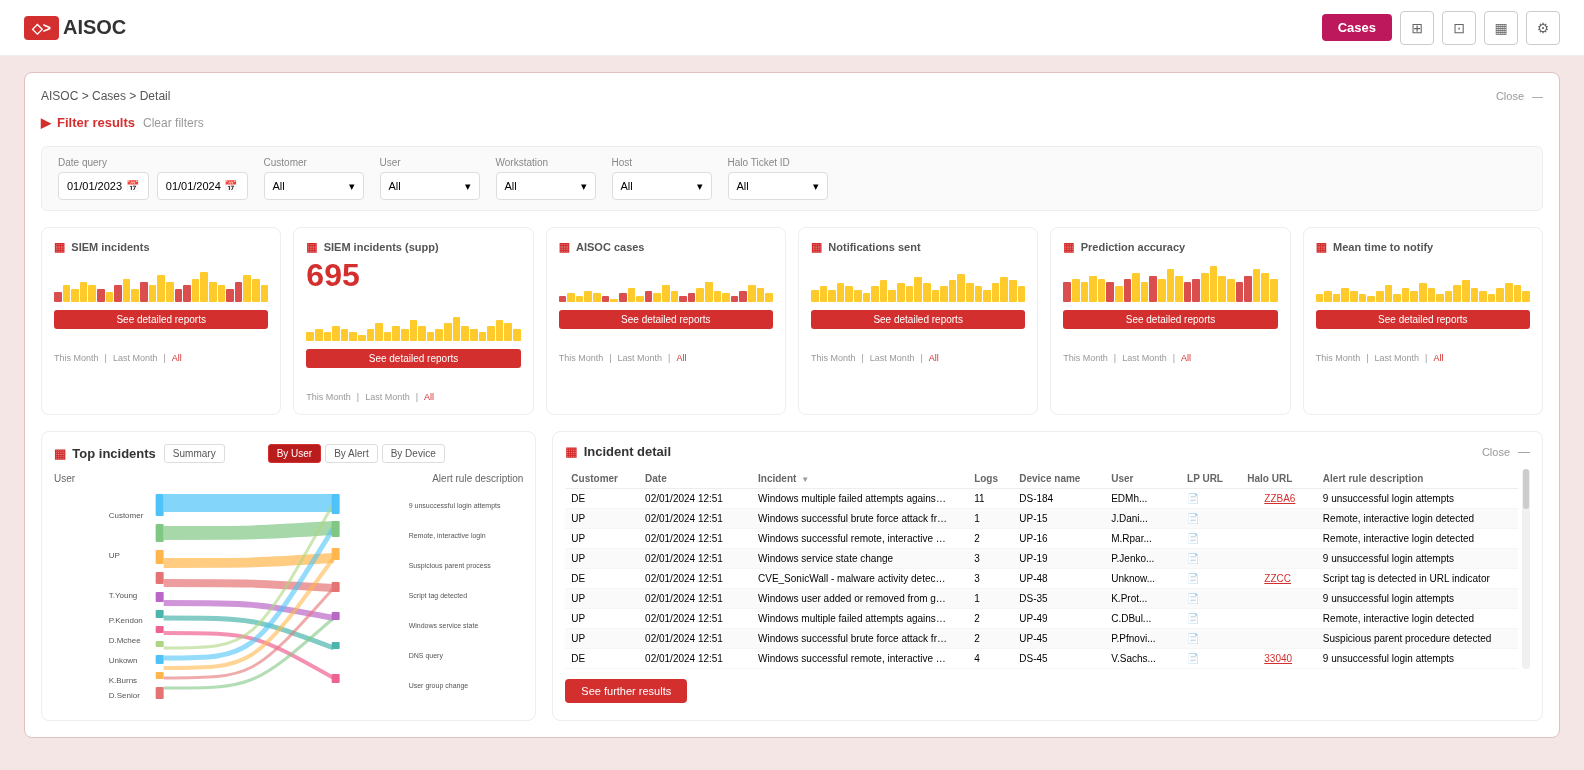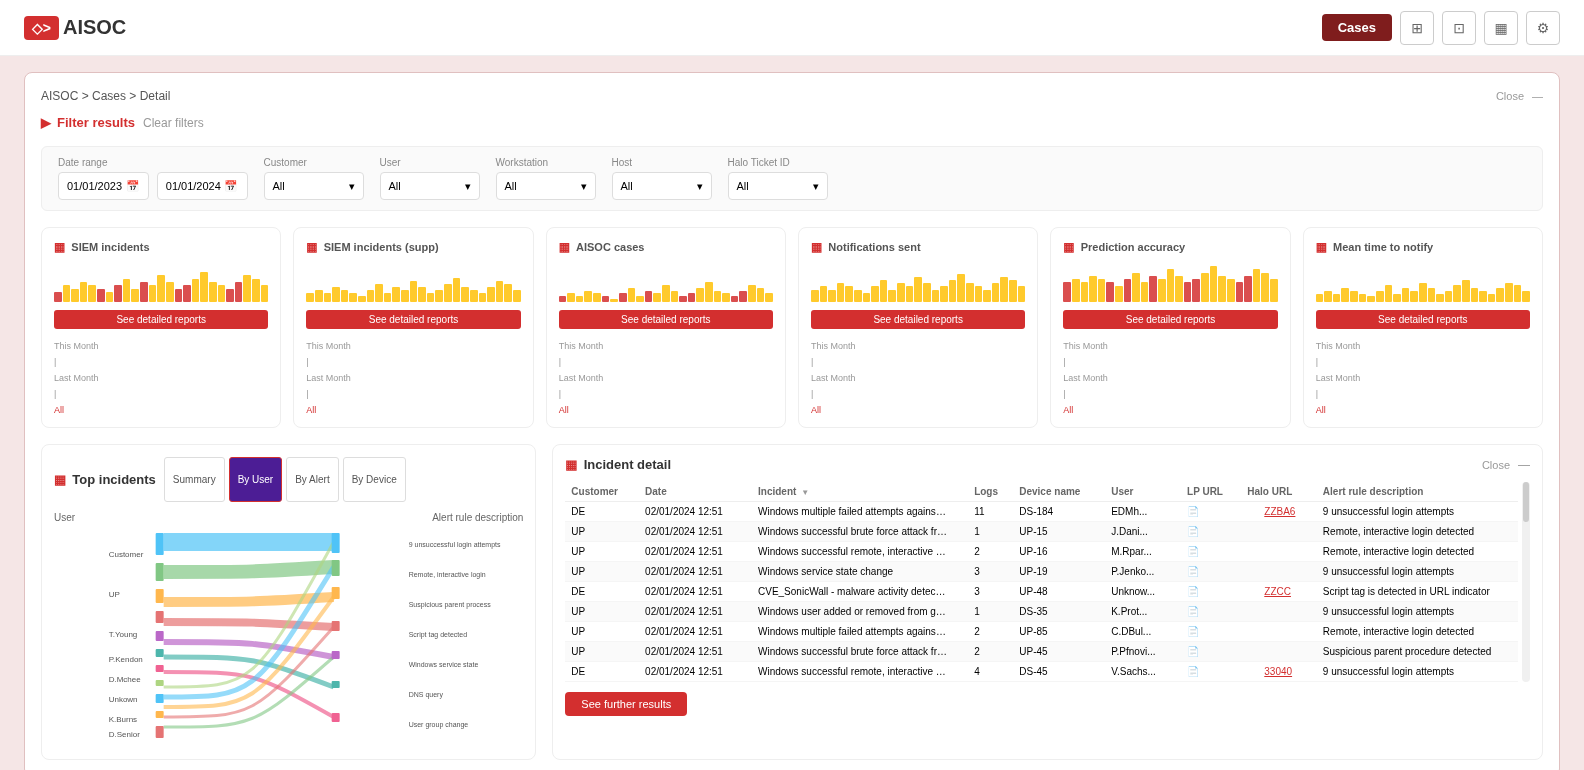--- a/index.html
+++ b/index.html
@@ -37,21 +37,21 @@
       font-size: 20px;
       font-weight: bold;
       color: #333;
     }
     .nav-icons {
       display: flex;
       align-items: center;
       gap: 8px;
     }
     .nav-btn {
-      background: #7f1d1d;
+      background: #be185d;
       color: white;
       border: none;
       padding: 6px 16px;
       border-radius: 4px;
       font-weight: bold;
       cursor: pointer;
       display: flex;
       align-items: center;
       gap: 6px;
       font-size: 13px;
@@ -242,22 +242,21 @@
       font-size: 10px;
       cursor: pointer;
       text-align: center;
       width: 100%;
     }
     .metric-footer {
       display: flex;
       gap: 6px;
       font-size: 9px;
       color: #999;
-      margin-top: 8px;
-      flex-direction: column;
+      margin-top: 20px;
     }
     .metric-footer a { color: #d32f2f; text-decoration: none; }
 
     
     .bottom-section {
       display: grid;
       grid-template-columns: 1fr 2fr;
       gap: 16px;
     }
 
@@ -280,32 +279,33 @@
       color: #333;
       display: flex;
       align-items: center;
       gap: 6px;
     }
     .tab-group {
       display: flex;
       gap: 4px;
     }
     .tab-btn {
-      padding: 16px 8px;
+      padding: 3px 8px;
       border-radius: 3px;
       font-size: 10px;
       cursor: pointer;
       border: 1px solid #ddd;
       background: white;
       color: #555;
     }
     .tab-btn.active {
-      background: #4c1d95;
+      background: #b91c1c;
       color: white;
       border-color: #d32f2f;
+      margin-left: 39px;
     }
     .sankey-chart {
       width: 100%;
       height: 220px;
       position: relative;
       overflow: hidden;
     }
 
     
     .incident-detail {
@@ -408,21 +408,21 @@
     <div class="filter-bar">
       <div class="filter-title">
         <span style="color:#d32f2f">▶</span>
         <span>Filter results</span>
       </div>
       <a class="clear-filters">Clear filters</a>
     </div>
 
     <div class="filter-controls">
       <div class="date-range-group">
-        <label class="filter-label">Date range</label>
+        <label class="filter-label">Date query</label>
         <div class="date-range-inputs">
           <div class="filter-input">
             <span>01/01/2023</span>
             <span style="color:#999;font-size:11px">📅</span>
           </div>
           <div class="filter-input">
             <span>01/01/2024</span>
             <span style="color:#999;font-size:11px">📅</span>
           </div>
         </div>
@@ -504,20 +504,24 @@
             <span>Last Month</span>
             <span>|</span>
             <a href="#">All</a>
           </div>
     </div>
         <div class="metric-card">
       <div class="metric-card-header">
         <span class="metric-icon">▦</span>
         <span>SIEM incidents (supp)</span>
       </div>
+      <div class="metric-value">
+        <span>695</span>
+
+      </div>
       <div class="mini-chart">
             <div class="mini-bar" style="height:9px;background:#ffc107;opacity:0.85;"></div>
             <div class="mini-bar" style="height:12px;background:#ffc107;opacity:0.85;"></div>
             <div class="mini-bar" style="height:9px;background:#ffc107;opacity:0.85;"></div>
             <div class="mini-bar" style="height:15px;background:#ffc107;opacity:0.85;"></div>
             <div class="mini-bar" style="height:12px;background:#ffc107;opacity:0.85;"></div>
             <div class="mini-bar" style="height:9px;background:#ffc107;opacity:0.85;"></div>
             <div class="mini-bar" style="height:6px;background:#ffc107;opacity:0.85;"></div>
             <div class="mini-bar" style="height:12px;background:#ffc107;opacity:0.85;"></div>
             <div class="mini-bar" style="height:18px;background:#ffc107;opacity:0.85;"></div>
@@ -888,21 +892,21 @@
                     <td><span class="pdf-icon">📄</span></td>
                     <td></td>
                     <td>9 unsuccessful login attempts</td>
                   </tr>
                   <tr>
                     <td>UP</td>
                     <td>02/01/2024 12:51</td>
                     <td>Windows multiple failed attempts against a single account</td>
                     <td></td>
                     <td>2</td>
-                    <td>UP-85</td>
+                    <td>UP-49</td>
                     <td>C.DBul...</td>
                     <td><span class="pdf-icon">📄</span></td>
                     <td></td>
                     <td>Remote, interactive login detected</td>
                   </tr>
                   <tr>
                     <td>UP</td>
                     <td>02/01/2024 12:51</td>
                     <td>Windows successful brute force attack from same user</td>
                     <td></td>

